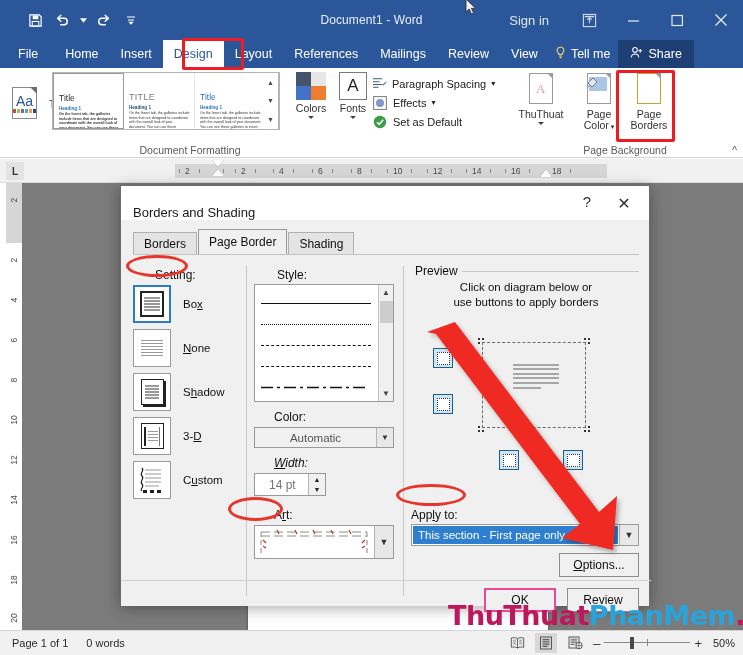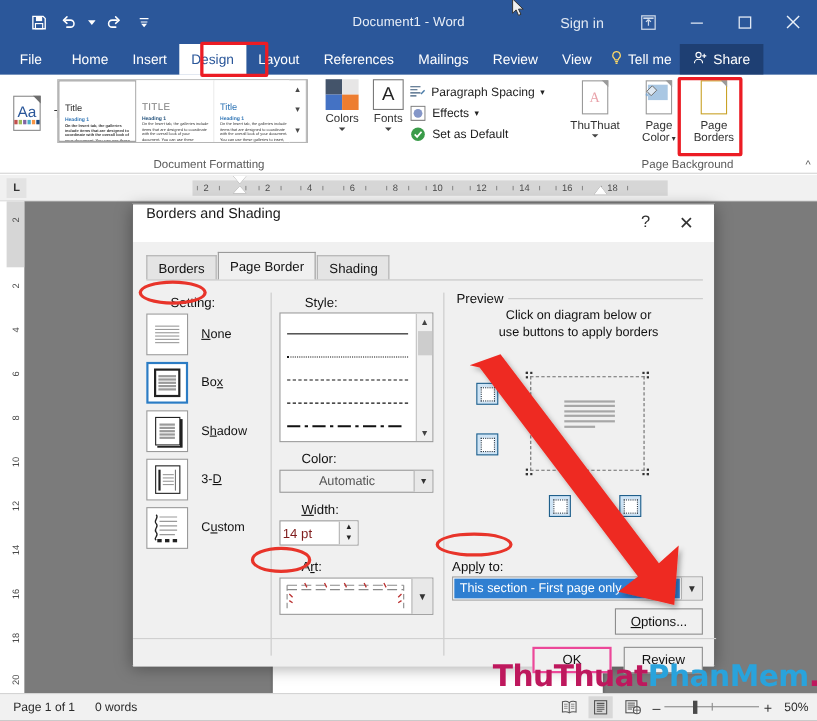--- a/index.html
+++ b/index.html
@@ -182,21 +182,21 @@
     box-shadow:0 0 3px rgba(0,0,0,.4);
   }
 
   
   .dialog{
     position:absolute; left:120px; top:185px; width:530px; height:420px;
     background:#f0f0f0; border:1px solid #6d6d6d; box-shadow:0 3px 14px rgba(0,0,0,.35);
     z-index:40;
   }
   .dlg-title{
-    height:34px; background:#fff; display:flex; align-items:flex-start;
+    height:34px; background:#fff; display:flex; align-items:flex-end;
     padding-left:12px; font-size:13px; color:#1a1a1a; position:relative;
   }
   .dlg-help{ position:absolute; right:52px; top:7px; font-size:15px; color:#333; width:20px;text-align:center;}
   .dlg-close{ position:absolute; right:10px; top:5px; width:30px; height:24px;
     display:flex;align-items:center;justify-content:center; color:#333; font-size:16px;}
   .dlg-body{ position:absolute; left:0; top:34px; width:100%; height:386px; background:#f0f0f0;}
 
   .tabs{ position:absolute; left:12px; top:10px; height:24px; display:flex; align-items:flex-end;}
   .dtab{
     height:22px; padding:0 10px; font-size:12px; color:#111; background:#e4e4e4;
@@ -244,21 +244,21 @@
   }
   .combo .val{ flex:1; text-align:center; font-size:11.5px; color:#555; }
   .combo .drop{
     width:17px; height:19px; background:#e8e8e8; border-left:1px solid #b5b5b5;
     display:flex;align-items:center;justify-content:center; font-size:8px; color:#333;
   }
   .spin{
     height:23px; width:72px; background:#fff; border:1px solid #9a9a9a; display:flex; align-items:center;
     position:relative;
   }
-  .spin .v{ padding-left:2px; font-size:12px; color:#7f1d1d; }
+  .spin .v{ padding-left:14px; font-size:12px; color:#737373; }
   .spin .btns{
     position:absolute; right:0; top:0; width:17px; height:21px; background:#f0f0f0;
     border-left:1px solid #b5b5b5; display:flex; flex-direction:column;
   }
   .spin .btns span{ flex:1; display:flex; align-items:center; justify-content:center; font-size:7px; color:#222;}
 
   .artbox{
     height:34px; background:#fff; border:1px solid #9a9a9a; display:flex; align-items:stretch; position:relative;
   }
   .art-preview{ flex:1; position:relative; overflow:hidden; }
@@ -632,45 +632,45 @@
     <div class="tabs">
       <div class="dtab">Borders</div>
       <div class="dtab active">Page Border</div>
       <div class="dtab">Shading</div>
     </div>
     <div class="tabline"></div>
 
     <div class="sec-label" style="left:14px; top:48px;">Setting:</div>
     <div class="set-col" style="top:62px">
       <div class="set-item">
+        <div class="set-ico sel">
+          <div style="width:24px;height:26px;border:2px solid #222;display:flex;align-items:center;justify-content:center;">
+            <div class="lines-mini" style="width:16px">
+                <i></i>
+                <i></i>
+                <i></i>
+                <i></i>
+                <i></i>
+              </div>
+          </div>
+        </div>
+        <div class="set-name">Bo<u>x</u></div>
+      </div>
+      <div class="set-item">
         <div class="set-ico">
           <div class="lines-mini">
               <i></i>
               <i></i>
               <i></i>
               <i></i>
               <i></i>
               <i></i>
             </div>
         </div>
         <div class="set-name"><u>N</u>one</div>
-      </div>
-      <div class="set-item">
-        <div class="set-ico sel">
-          <div style="width:24px;height:26px;border:2px solid #222;display:flex;align-items:center;justify-content:center;">
-            <div class="lines-mini" style="width:16px">
-                <i></i>
-                <i></i>
-                <i></i>
-                <i></i>
-                <i></i>
-              </div>
-          </div>
-        </div>
-        <div class="set-name">Bo<u>x</u></div>
       </div>
       <div class="set-item">
         <div class="set-ico">
           <div style="width:23px;height:26px;border:1.6px solid #222;display:flex;align-items:center;justify-content:center;box-shadow:2px 2px 0 #222;">
             <div class="lines-mini" style="width:14px">
                 <i></i>
                 <i></i>
                 <i></i>
                 <i></i>
                 <i></i>
@@ -738,21 +738,21 @@
           <div class="lb-arrow">▼</div>
         </div>
       </div>
 
       <div class="sec-label" style="position:static; margin-top:8px;">Color:</div>
       <div class="combo" style="margin-top:3px;">
         <span class="val">Automatic</span>
         <span class="drop">▼</span>
       </div>
 
-      <div class="sec-label" style="position:static; margin-top:8px;"><u>W</u>idth:</div>
+      <div class="sec-label" style="position:static; margin-top:8px;font-style:italic;"><u>W</u>idth:</div>
       <div class="spin" style="margin-top:3px;">
         <span class="v">14 pt</span>
         <span class="btns">
           <span>▲</span>
           <span>▼</span>
         </span>
       </div>
 
       <div class="sec-label" style="position:static; margin-top:12px;">A<u>r</u>t:</div>
       <div class="artbox" style="margin-top:3px;">

